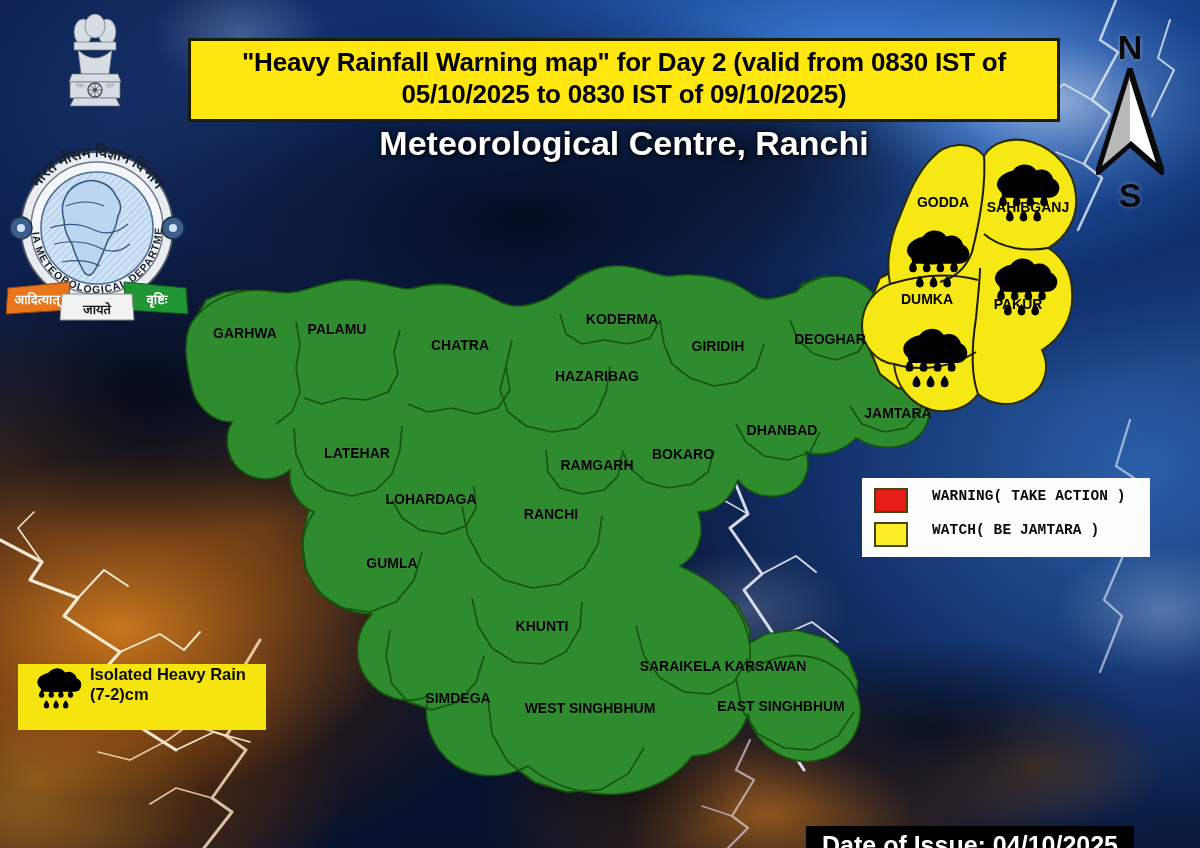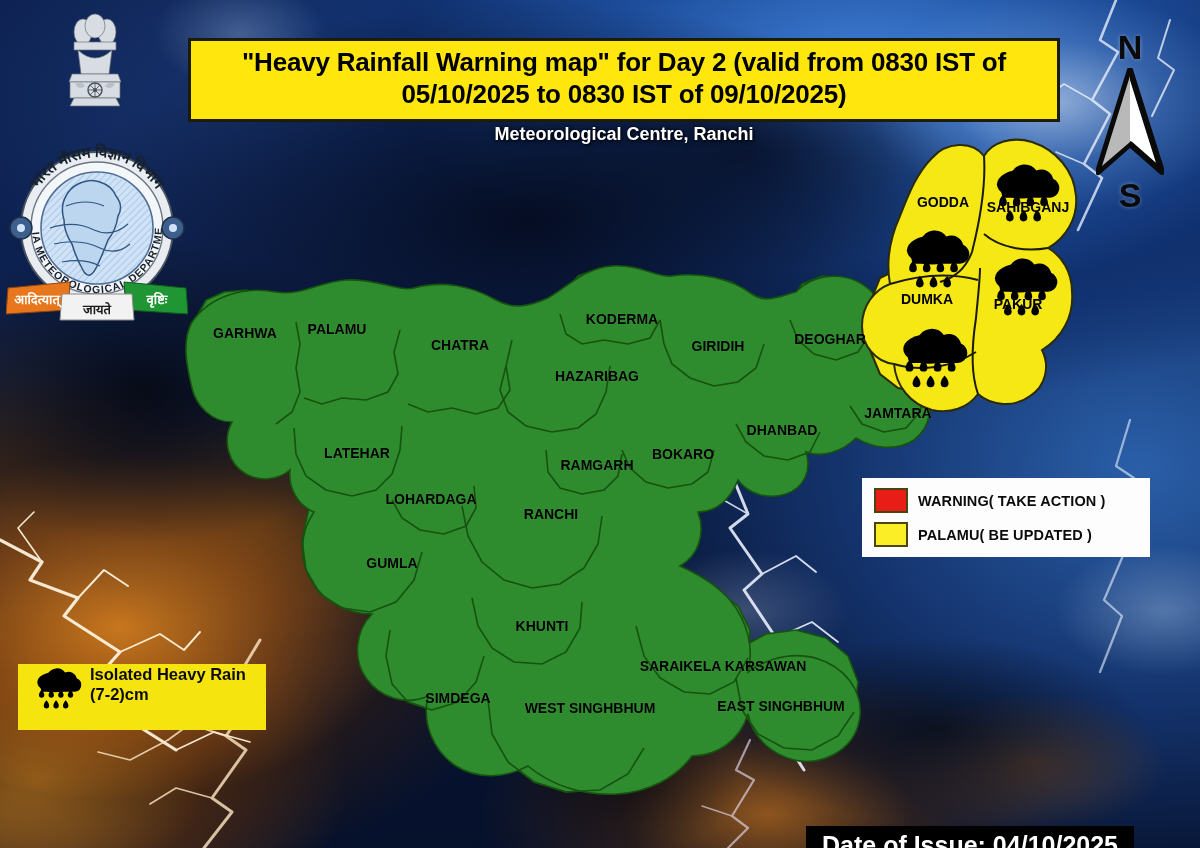--- a/index.html
+++ b/index.html
@@ -88,32 +88,32 @@
     font-weight: bold;
     font-size: 26px;
     line-height: 1.22;
     color: #000;
     letter-spacing: -.2px;
     white-space: nowrap;
   }
   #subtitle {
     position: absolute; left: 188px; top: 124px; width: 872px;
     text-align: center;
-    font-weight: bold; font-size: 18px; color: #ffffff;
+    font-weight: bold; font-size: 34px; color: #ffffff;
     text-shadow: 1px 1px 3px rgba(0,0,0,.9), 0 0 6px rgba(0,0,0,.7);
   }
 
   
   #legend {
     position: absolute; left: 862px; top: 478px;
     width: 288px; padding: 10px 12px;
     background: #fdfdfd;
     display: flex; flex-direction: column; gap: 9px;
   }
-  .lrow { display: flex; align-items: center; gap: 10px; }
+  .lrow { display: flex; align-items: flex-start; gap: 24px; font-family: Liberation Mono, monospace; }
   .swatch { width: 34px; height: 25px; border: 2px solid #4a4410; flex: 0 0 auto; }
   .ltext { font-weight: bold; font-size: 14.5px; color: #0b0b0b; letter-spacing: .1px; white-space: nowrap; }
 
   
   #rainkey {
     position: absolute; left: 18px; top: 664px;
     width: 248px; height: 66px;
     background: #f5e40d;
     display: flex; gap: 8px;
     padding: 0 10px;
@@ -458,21 +458,21 @@
     <div class="na-letter" id="na-s">S</div>
   </div>
 
   <div id="legend">
       <div class="lrow">
         <div class="swatch" style="background: rgb(232, 29, 23);"></div>
         <div class="ltext">WARNING( TAKE ACTION )</div>
       </div>
       <div class="lrow">
         <div class="swatch" style="background: rgb(251, 238, 38);"></div>
-        <div class="ltext">PALAMU( BE UPDATED )</div>
+        <div class="ltext">WATCH( BE JAMTARA )</div>
       </div>
     </div>
 
   <div id="rainkey">
     <svg style="width:54px;height:46px;flex:0 0 auto" viewBox="0 0 100 86">
       <use href="#rainicon" x="0" y="0" width="100" height="86"></use>
     </svg>
     <div class="rk-text">
       <div>Isolated Heavy Rain</div>
       <div>(7-2)cm</div>

